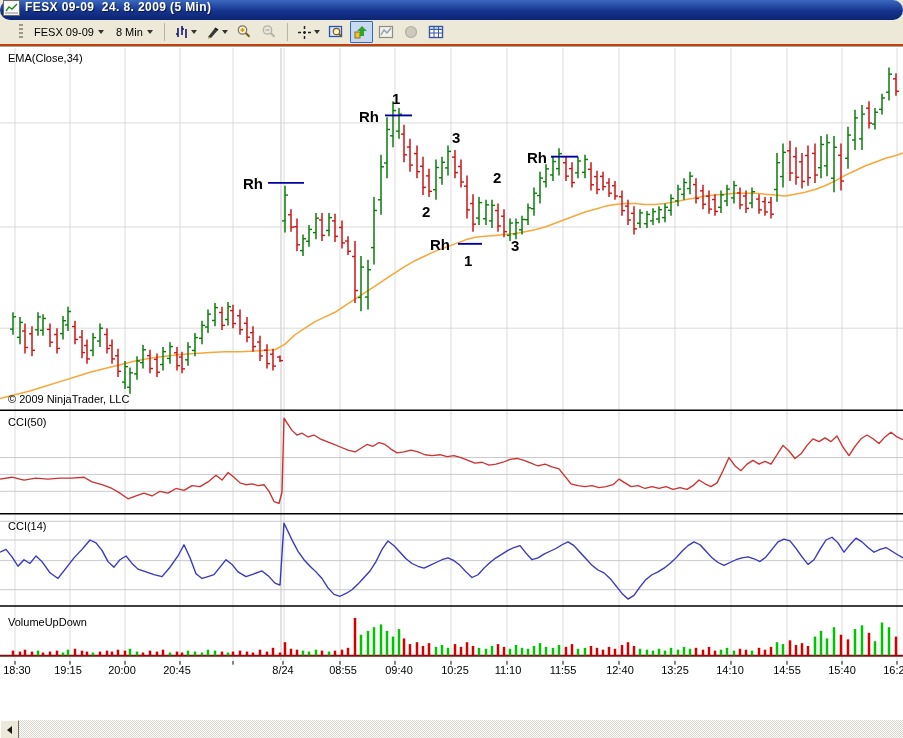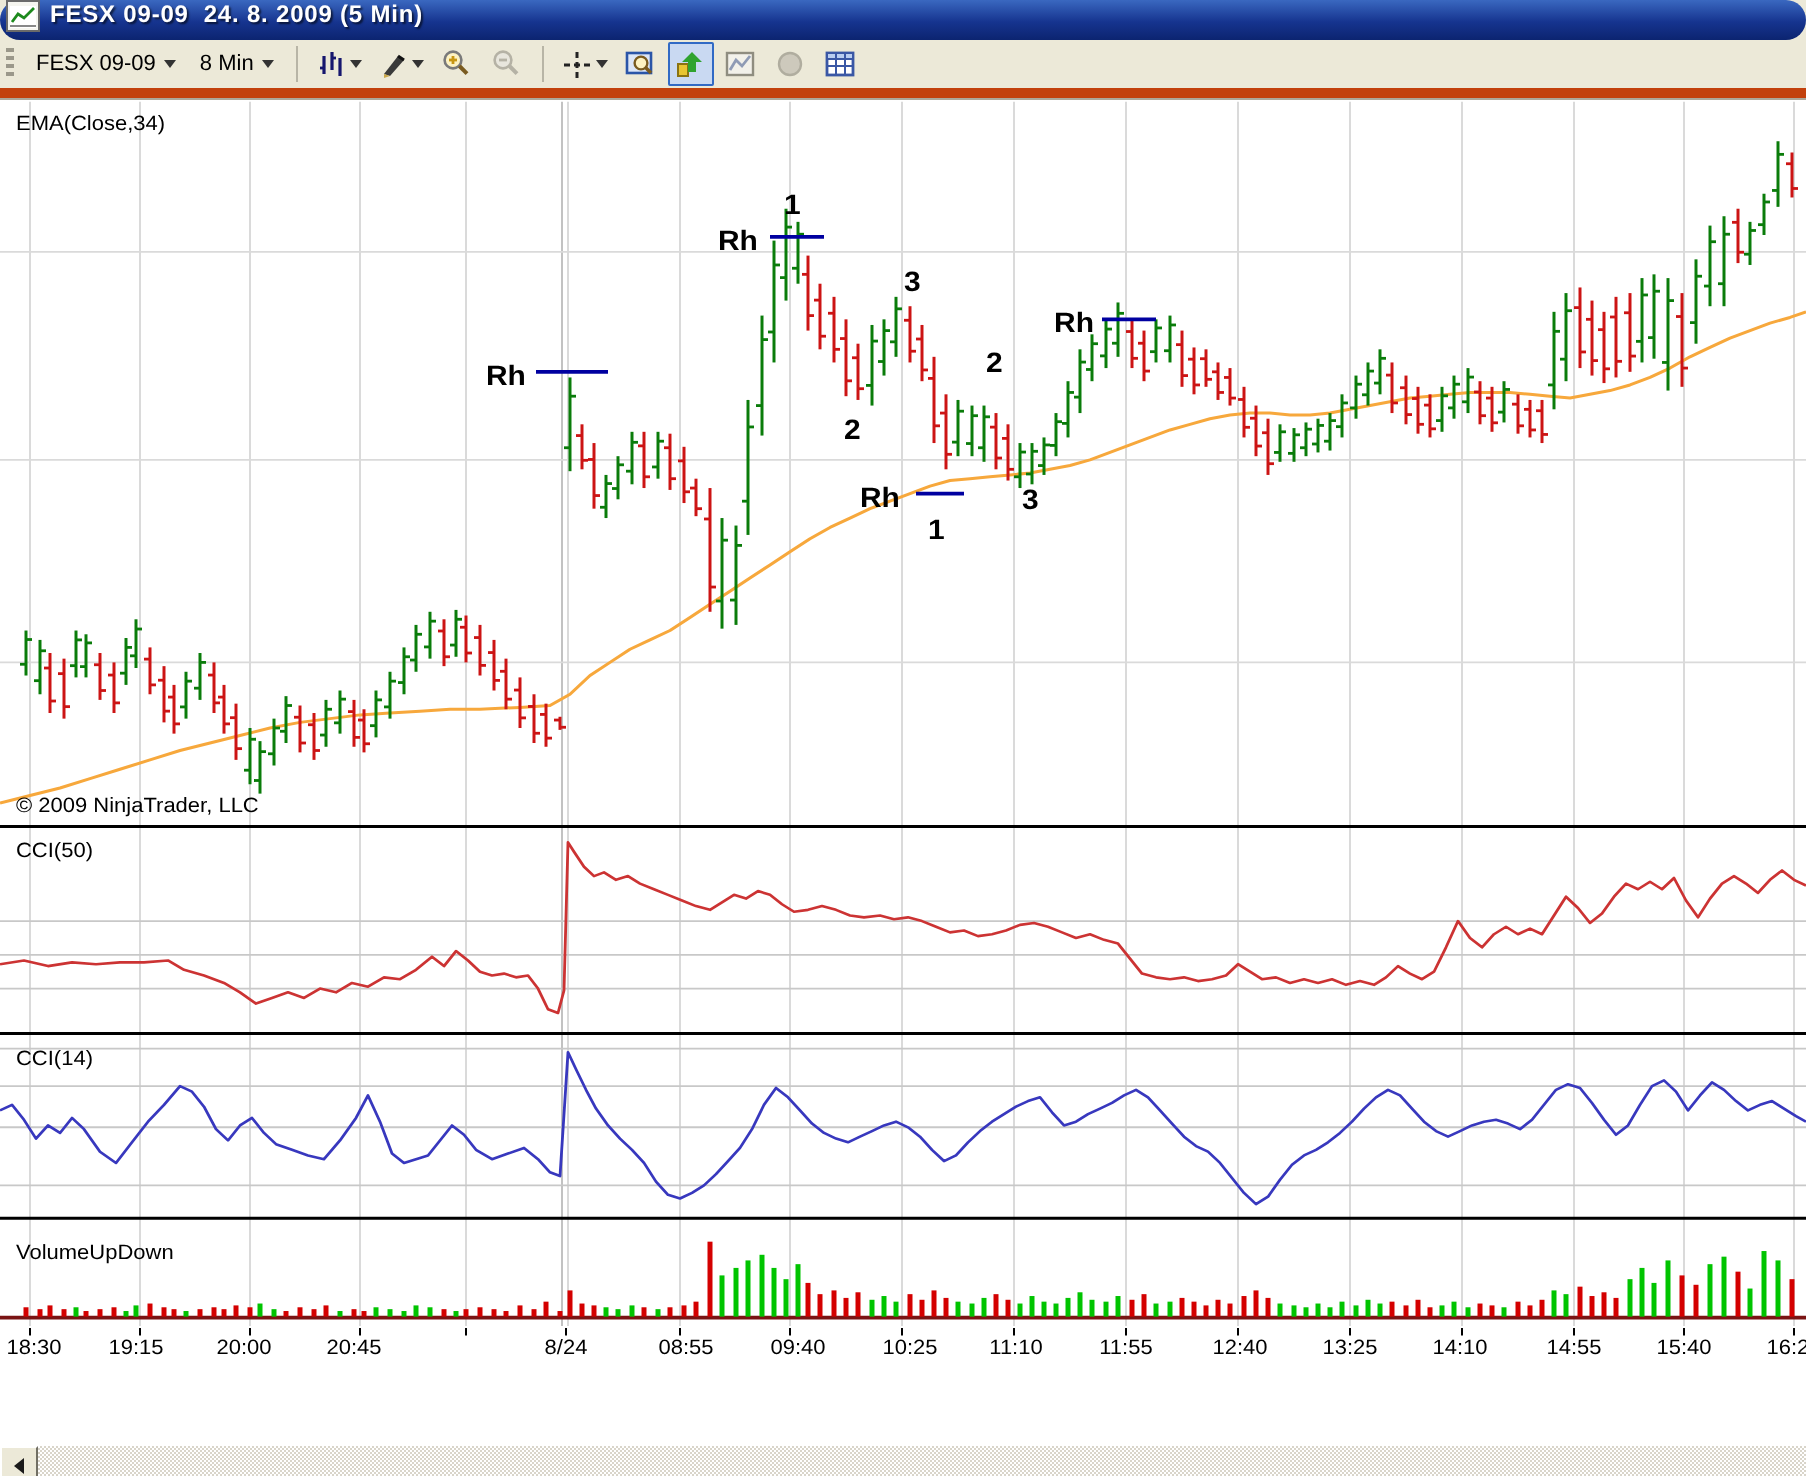--- a/index.html
+++ b/index.html
@@ -16,21 +16,21 @@
   }
   .app-icon{width:15px;height:14px;background:#f5f5ef;border:1px solid #6a6a6a;
     display:flex;align-items:center;justify-content:center;}
   .titlebar .title{
     color:#fff;font-size:12px;font-weight:bold;letter-spacing:.4px;
     text-shadow:1px 1px 1px rgba(0,0,0,.6);white-space:pre;
   }
   
   .toolbar{
     height:24px;background:#ece9d8;display:flex;align-items:center;
-    padding:0 3px;gap:2px;border-bottom:5px solid #c2410c;
+    padding:0 19px;gap:2px;border-bottom:2px solid #c2410c;
   }
   .grip{width:4px;height:16px;margin-right:4px;
     background:repeating-linear-gradient(180deg,#9b988a 0 2px,#ece9d8 2px 4px);}
   .tb-select{display:flex;align-items:center;gap:4px;padding:2px 5px;font-size:11px;color:#000;cursor:default;}
   .caret{width:0;height:0;border-left:3px solid transparent;border-right:3px solid transparent;border-top:4px solid #333;}
   .tb-sep{width:1px;height:18px;background:#b8b5a6;margin:0 4px;}
   .tb-btn{width:21px;height:20px;display:flex;align-items:center;justify-content:center;border:1px solid transparent;}
   .tb-btn.with-caret{width:27px;gap:2px;}
   .tb-btn.active{border:1px solid #316ac5;background:#c9d9f2;border-radius:1px;}
   .tb-btn svg{display:block;}

